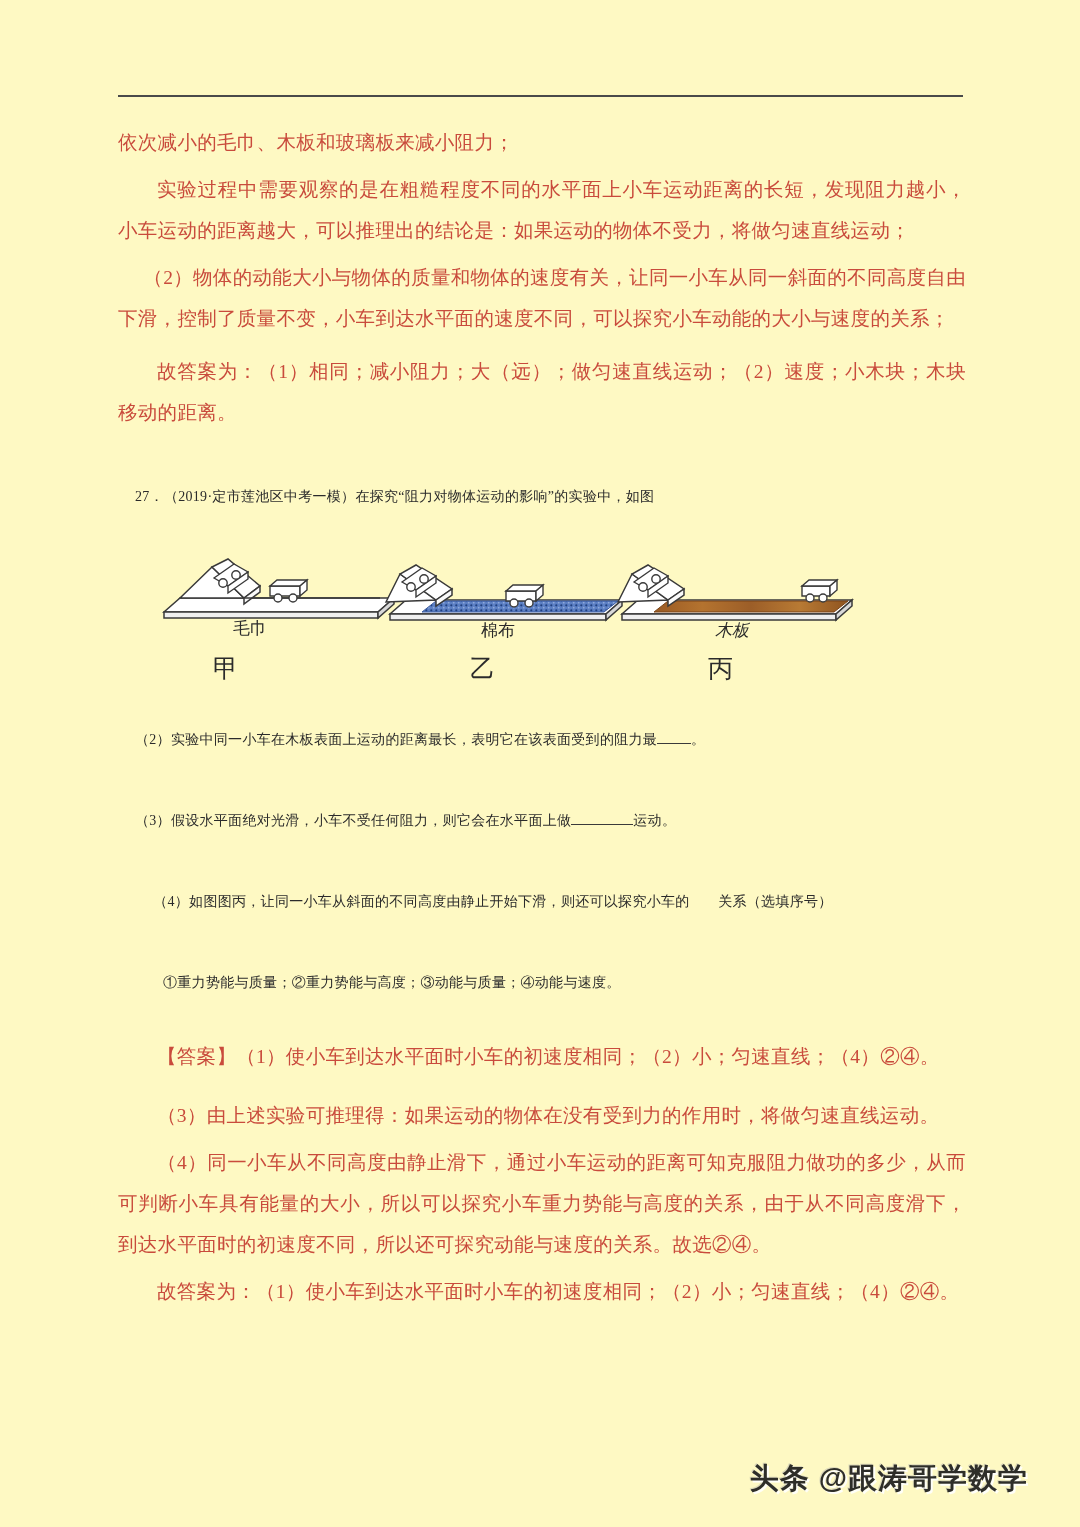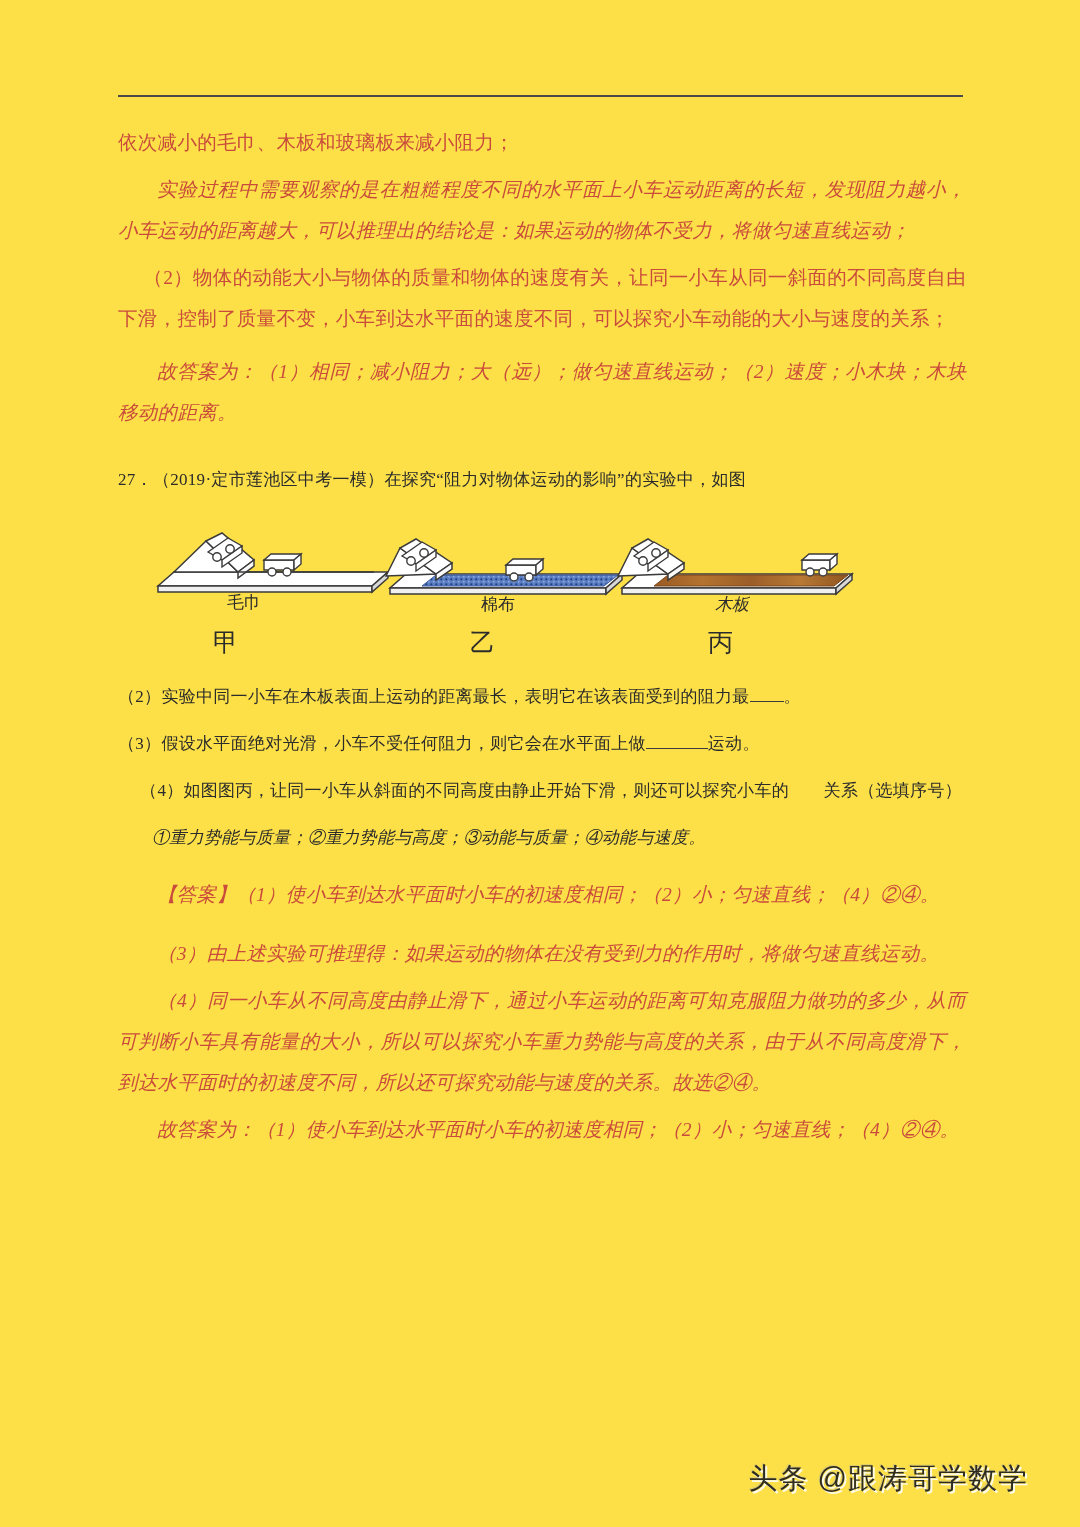--- a/index.html
+++ b/index.html
@@ -10,21 +10,21 @@
   body {
     width: 1080px;
     height: 1527px;
     position: relative;
     font-family: "Liberation Serif", "DejaVu Serif", serif;
     overflow: hidden;
   }
   .page {
     position: absolute;
     inset: 0;
-    background: #fde047;
+    background: #fef9c3;
   }
   .top-rule {
     position: absolute;
     left: 118px;
     top: 95px;
     width: 845px;
     height: 2px;
     background: #4a4a4a;
   }
   .content {
@@ -36,29 +36,28 @@
   p.red {
     color: #c94b3c;
     font-size: 19.5px;
     line-height: 41px;
     margin: 0;
     text-align: justify;
     letter-spacing: 0.3px;
   }
   p.black {
     color: #2b2b2b;
-    font-size: 17px;
+    font-size: 14px;
     line-height: 41px;
-    margin: 0;
+    margin: 17px;
     text-align: justify;
     letter-spacing: 0.3px;
   }
   .ind {
     text-indent: 2em;
-    font-style: italic;
   }
   .ind1 {
     text-indent: 1.3em;
   }
   .gap-sm { height: 6px; }
   .gap-md { height: 16px; }
   .gap-lg { height: 26px; }
 
   .blank {
     display: inline-block;
@@ -74,21 +73,21 @@
     width: 848px;
     height: 118px;
     margin: 8px 0 0 0;
   }
   .panel {
     position: absolute;
     top: 0;
     width: 250px;
     height: 118px;
   }
-  .panel.p1 { left: 26px; }
+  .panel.p1 { left: 32px; }
   .panel.p2 { left: 262px; }
   .panel.p3 { left: 496px; font-style: italic; }
 
   .caption-row {
     position: relative;
     width: 848px;
     height: 44px;
   }
   .cap-big {
     position: absolute;
@@ -101,21 +100,21 @@
   .cap-big.c2 { left: 352px; }
   .cap-big.c3 { left: 590px; }
 
   
   .watermark {
     position: absolute;
     right: 52px;
     bottom: 28px;
     font-family: "Liberation Sans", "DejaVu Sans", sans-serif;
     font-size: 29px;
-    font-weight: normal;
+    font-weight: bold;
     color: #1d1d1d;
     letter-spacing: 1px;
     white-space: nowrap;
     text-shadow: 2px 2px 0 rgba(255,255,255,0.95), -1px -1px 0 rgba(170,170,170,0.45);
     opacity: 0.92;
   }
 </style>
 </head>
 <body>
 

